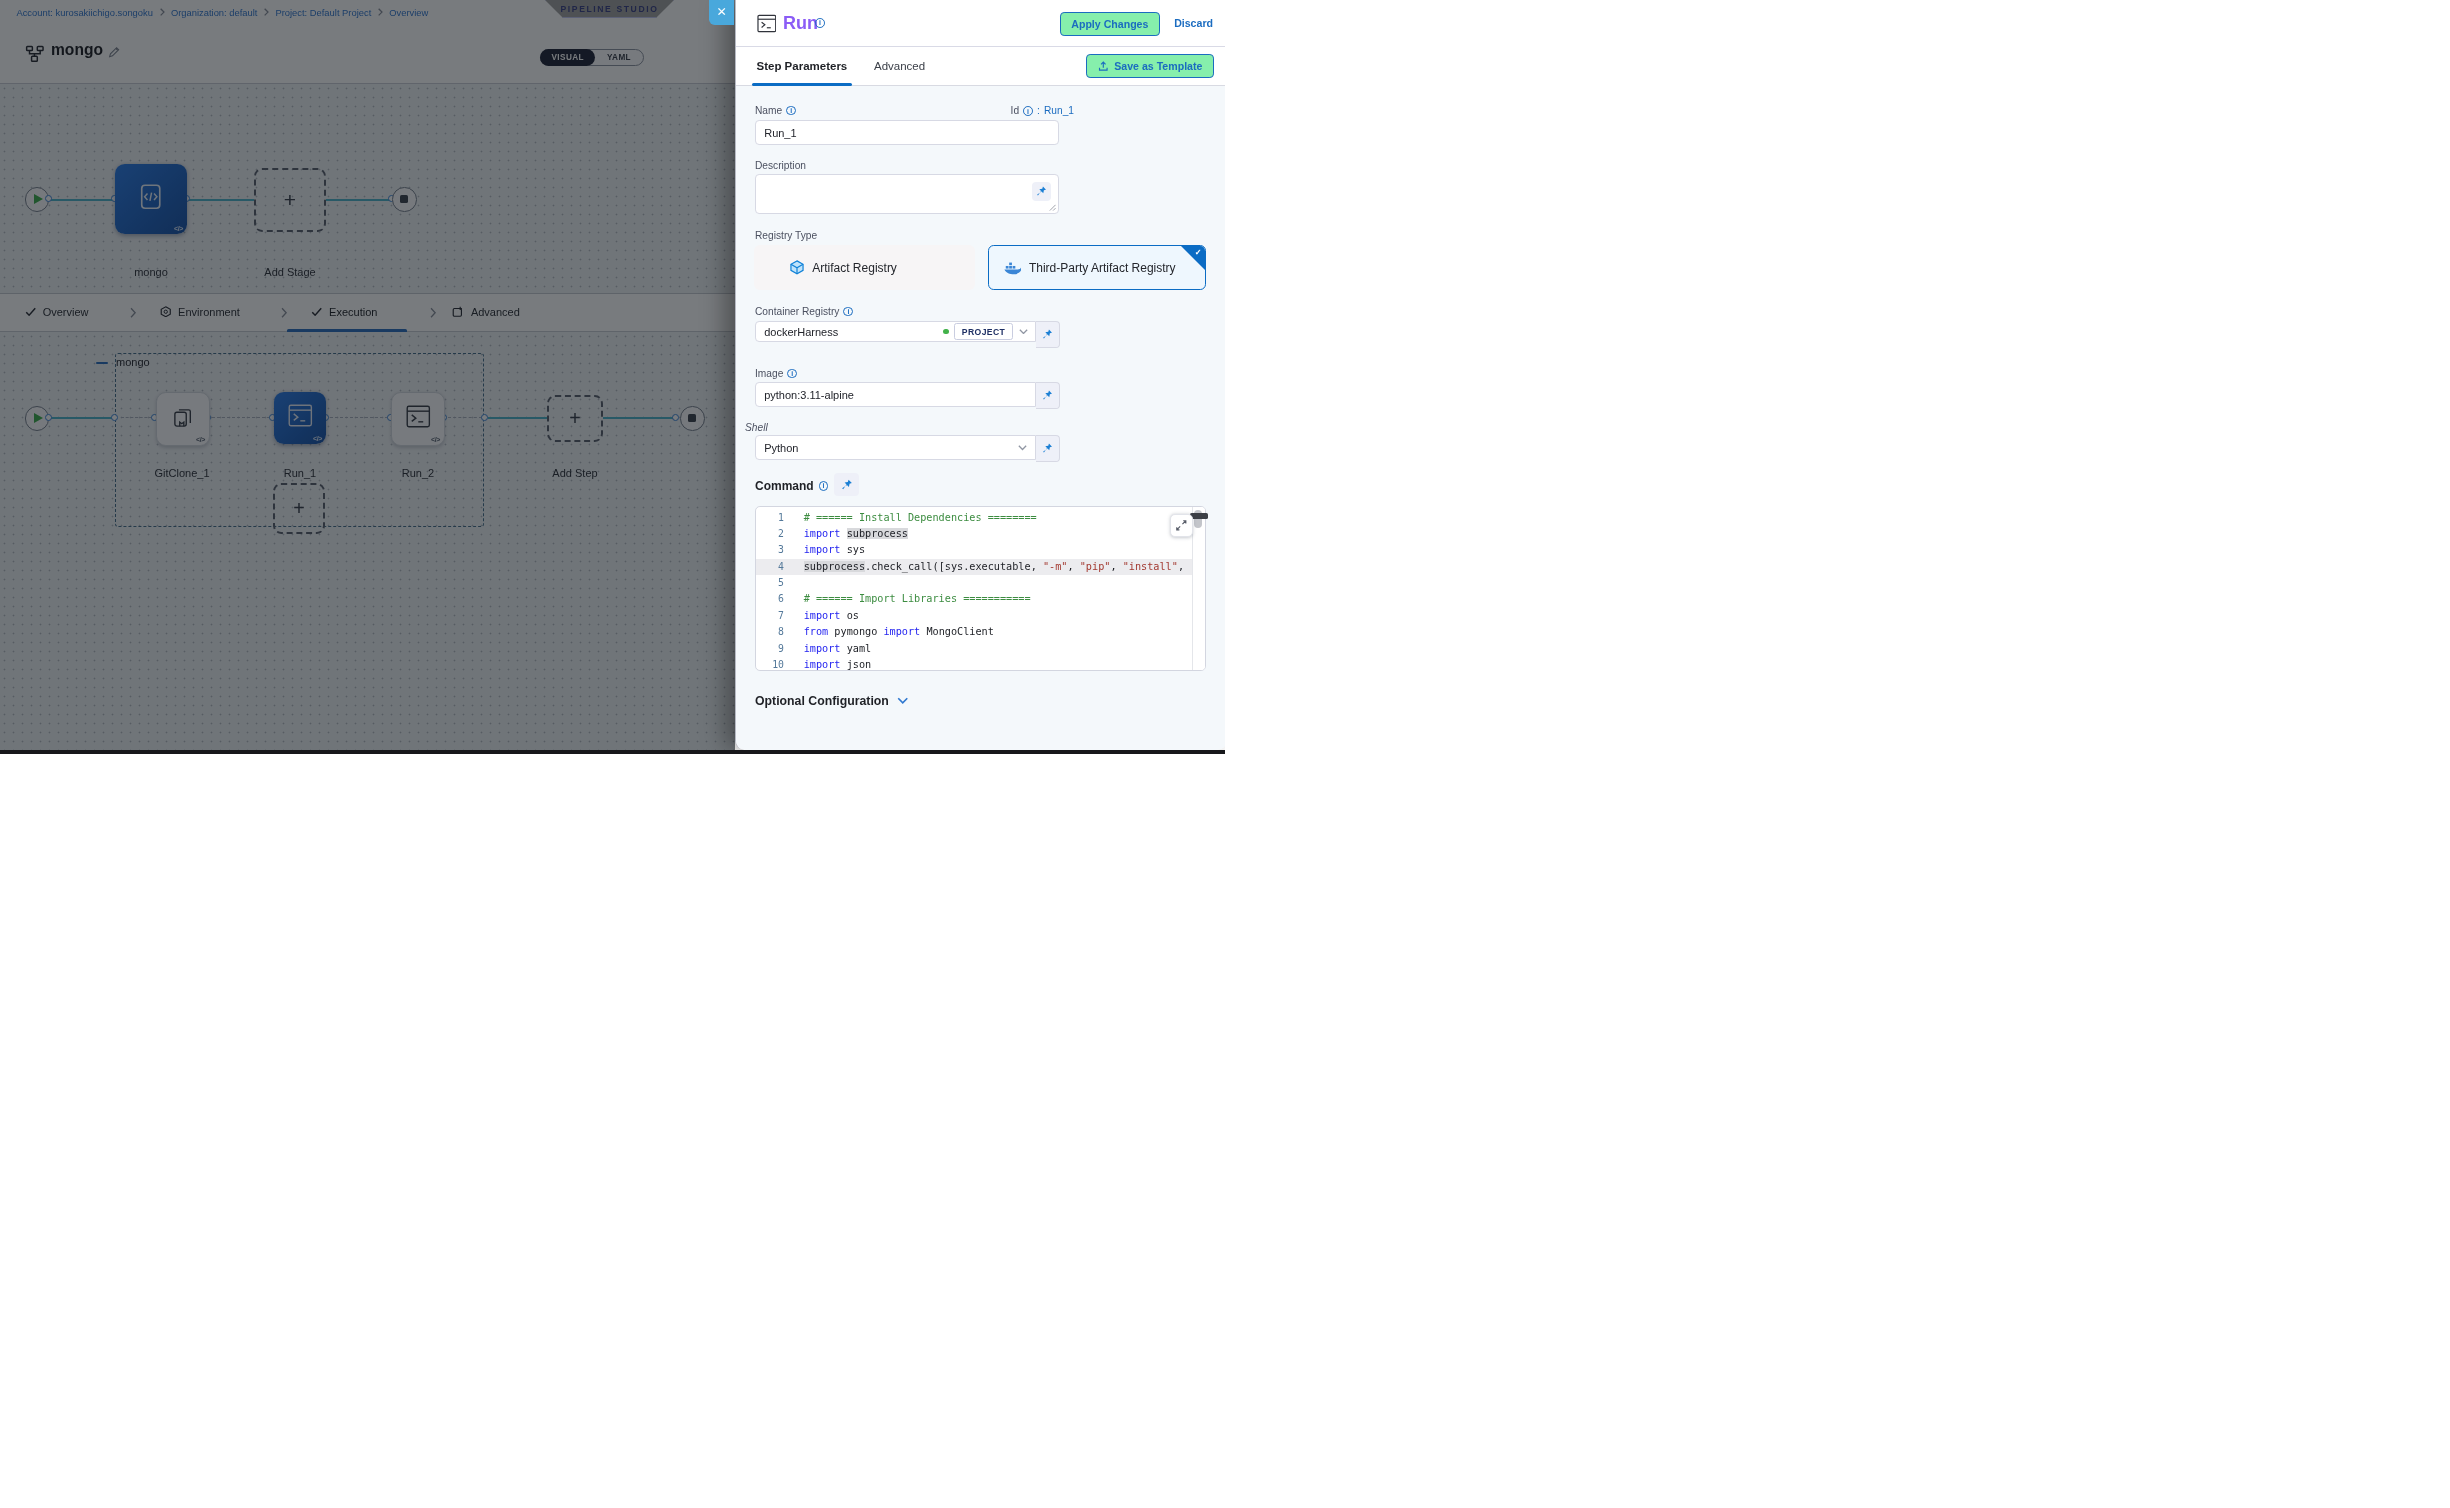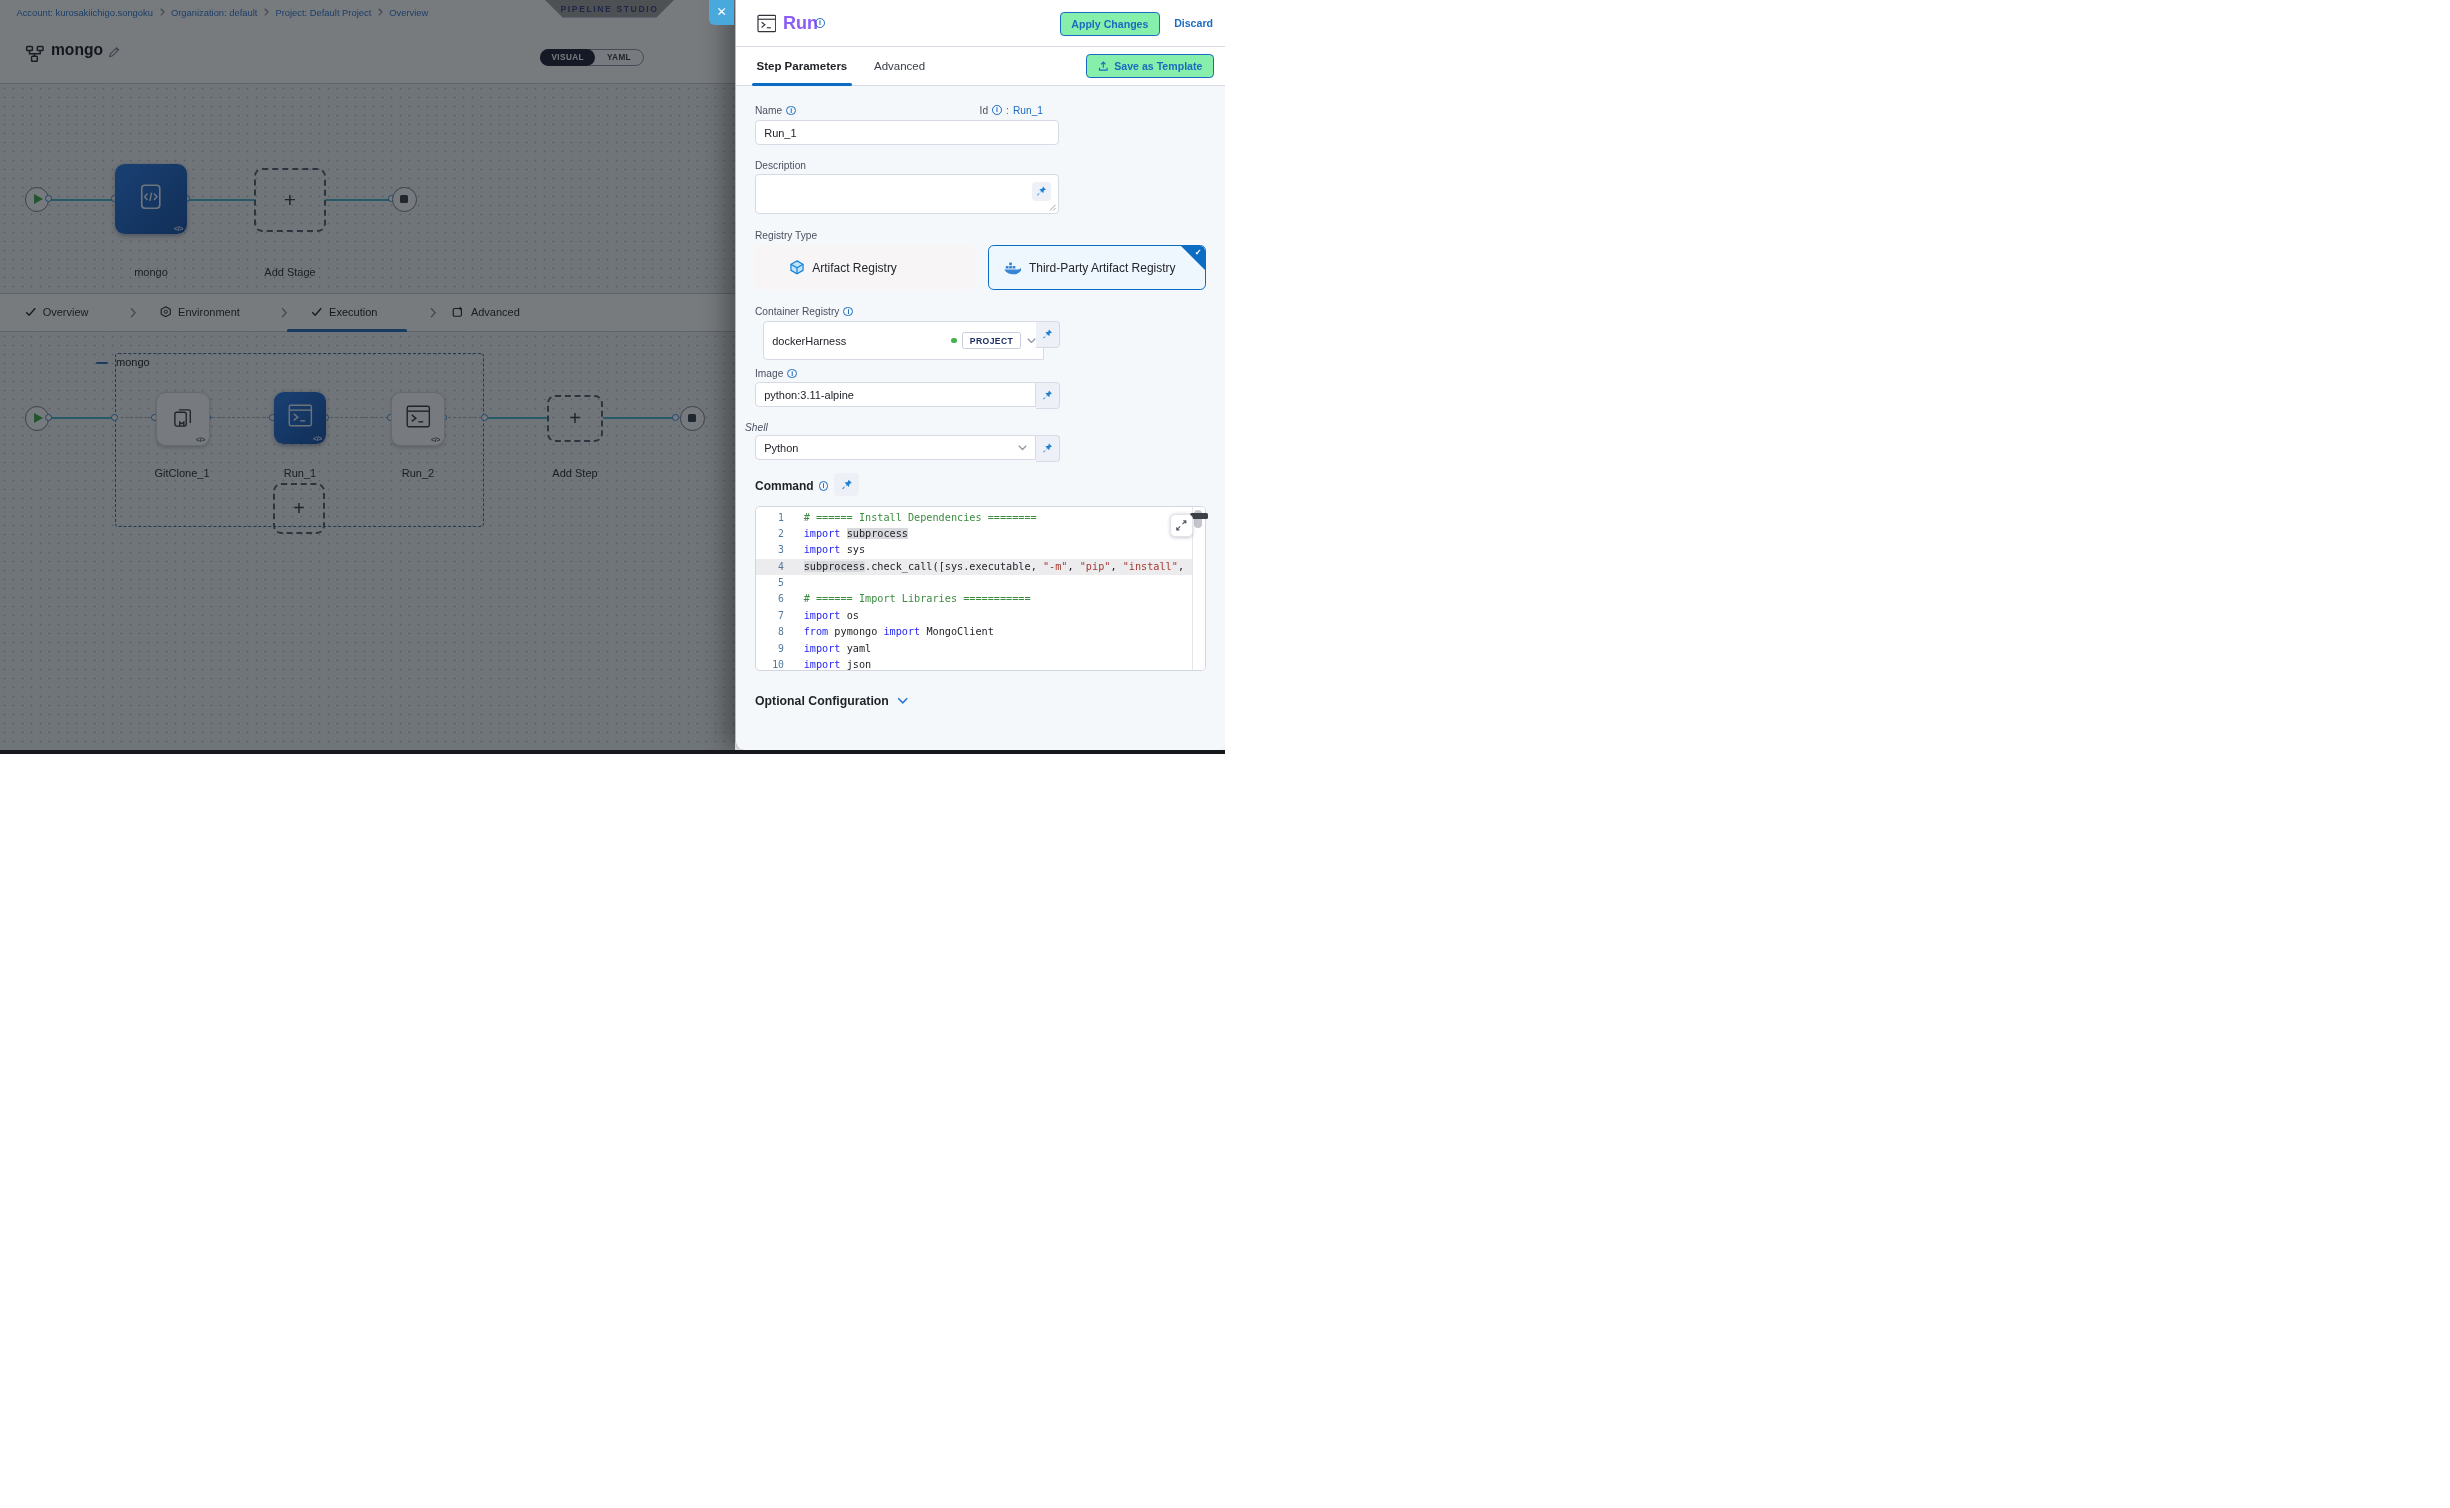--- a/index.html
+++ b/index.html
@@ -264,21 +264,21 @@
         <span>Save as Template</span>
       </button>
     </div>
 
     <div class="abs" style="left:0;top:86px;width:491px;height:664px;background:#f4f8fb;border-radius:0 0 9.8px 9.8px;"></div>
 
     <div class="abs field-label" style="left:19px;top:105px;">
       <span>Name</span>
         <span class="info-i">i</span>
     </div>
-    <div class="abs" style="right:183px;top:105px;display:flex;align-items:flex-start;gap:4.1px;font-size:10.2px;">
+    <div class="abs" style="right:152px;top:105px;display:flex;align-items:flex-end;gap:4.1px;font-size:10.2px;">
       <span style="color:#4b5060;">Id</span>
       <span class="info-i">i</span>
       <span style="color:#1b6cc0;">:</span>
       <span style="color:#1b6cc0;">Run_1</span>
     </div>
     <input class="tinput" style="left: 19px; top: 120px; width: 304px; height: 25.4px;" value="Run_1">
 
     <div class="abs field-label" style="left:19px;top:160px;">
       <span>Description</span>
     </div>
@@ -315,21 +315,21 @@
       </svg>
       <span>Third-Party Artifact Registry</span>
       <div style="position:absolute;top:0;right:0;width:0;height:0;border-top:24.6px solid #0b6cc4;border-left:24.6px solid transparent;"></div>
       <span style="position:absolute;top:0.8px;right:3.3px;color:#fff;font-size:8.2px;font-weight:bold;">✓</span>
     </div>
 
     <div class="abs field-label" style="left:19px;top:306px;">
       <span>Container Registry</span>
         <span class="info-i">i</span>
     </div>
-    <div class="abs" style="left:19px;top:321px;width:281px;height:39px;background:#fff;border:0.8px solid #d7d9e4;border-radius:4.1px 0 0 4.1px;box-sizing:border-box;display:flex;align-items:center;padding:0 6.6px 0 8.2px;margin-left:8px;">
+    <div class="abs" style="left:19px;top:321px;width:281px;height:21px;background:#fff;border:0.8px solid #d7d9e4;border-radius:4.1px 0 0 4.1px;box-sizing:border-box;display:flex;align-items:center;padding:0 6.6px 0 8.2px;">
       <span style="font-size:11px;color:#22242b;flex:1;">dockerHarness</span>
       <span style="width:5.7px;height:5.7px;border-radius:50%;background:#42b24a;margin-right:5.7px;"></span>
       <span style="border:0.8px solid #c9cde0;border-radius:2.5px;font-size:8.6px;font-weight:bold;color:#1d2e63;padding:2.5px 6.6px;letter-spacing:0.4px;">PROJECT</span>
       <svg style="margin-left:6.6px;" width="9" height="5.7" viewBox="0 0 11 7">
           <path d="M1 1 L5.5 5.5 L10 1" fill="none" stroke="#9096a3" stroke-width="1.6"></path>
         </svg>
     </div>
     <div class="pinbox" style="left:300px;top:321px;width:23px;height:25.4px;border:0.8px solid #d7d9e4;border-left:none;">
       <svg width="10.6" height="10.6" viewBox="0 0 14 14">
           <path d="M9.2 .8 L13.2 4.8 L10.4 5.7 L9.6 9.6 L6.7 6.7 L2.6 12.6 L1.4 11.4 L7.3 7.3 L4.4 4.4 L8.3 3.6 Z" fill="#1b7fd4"></path>

